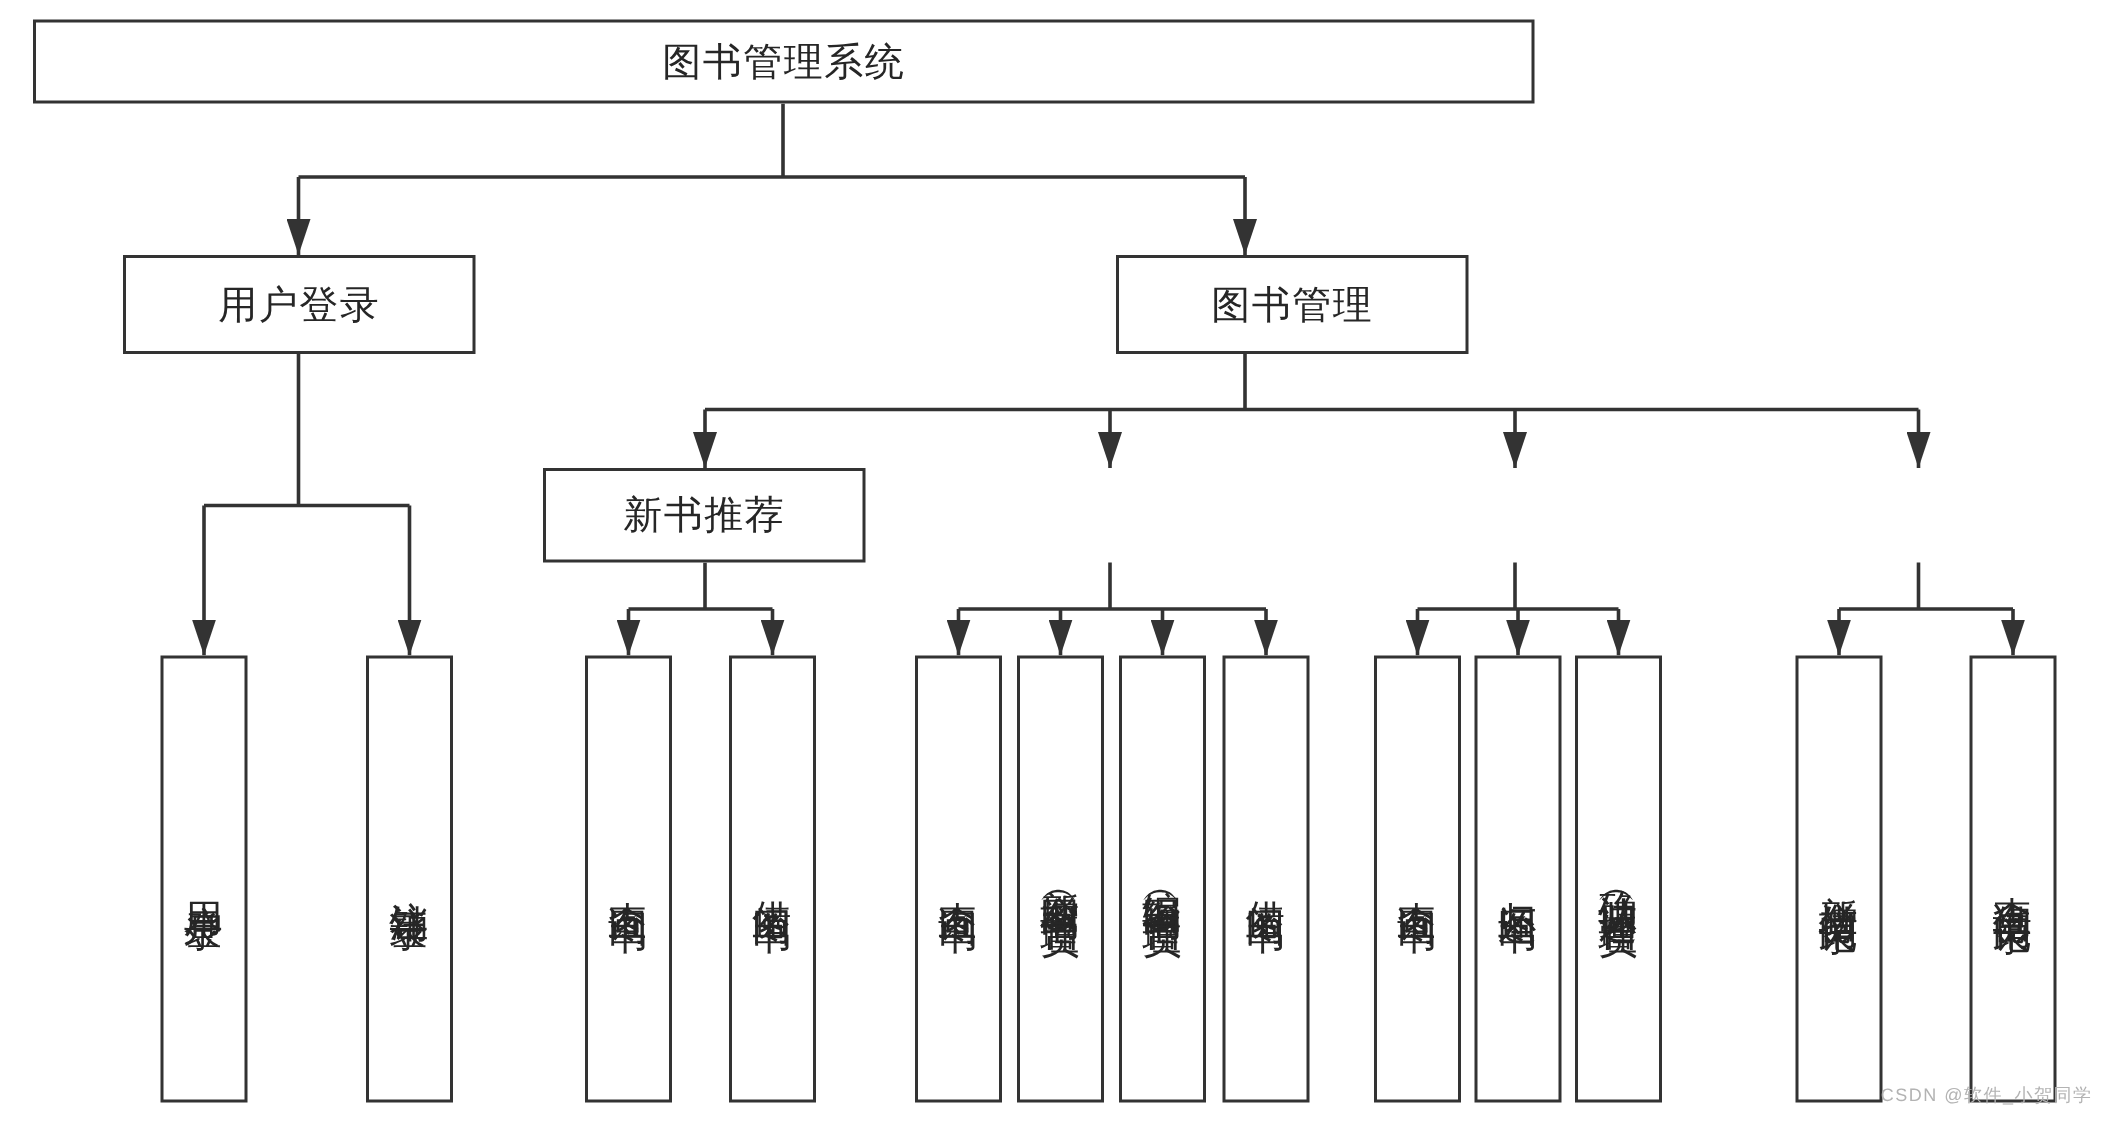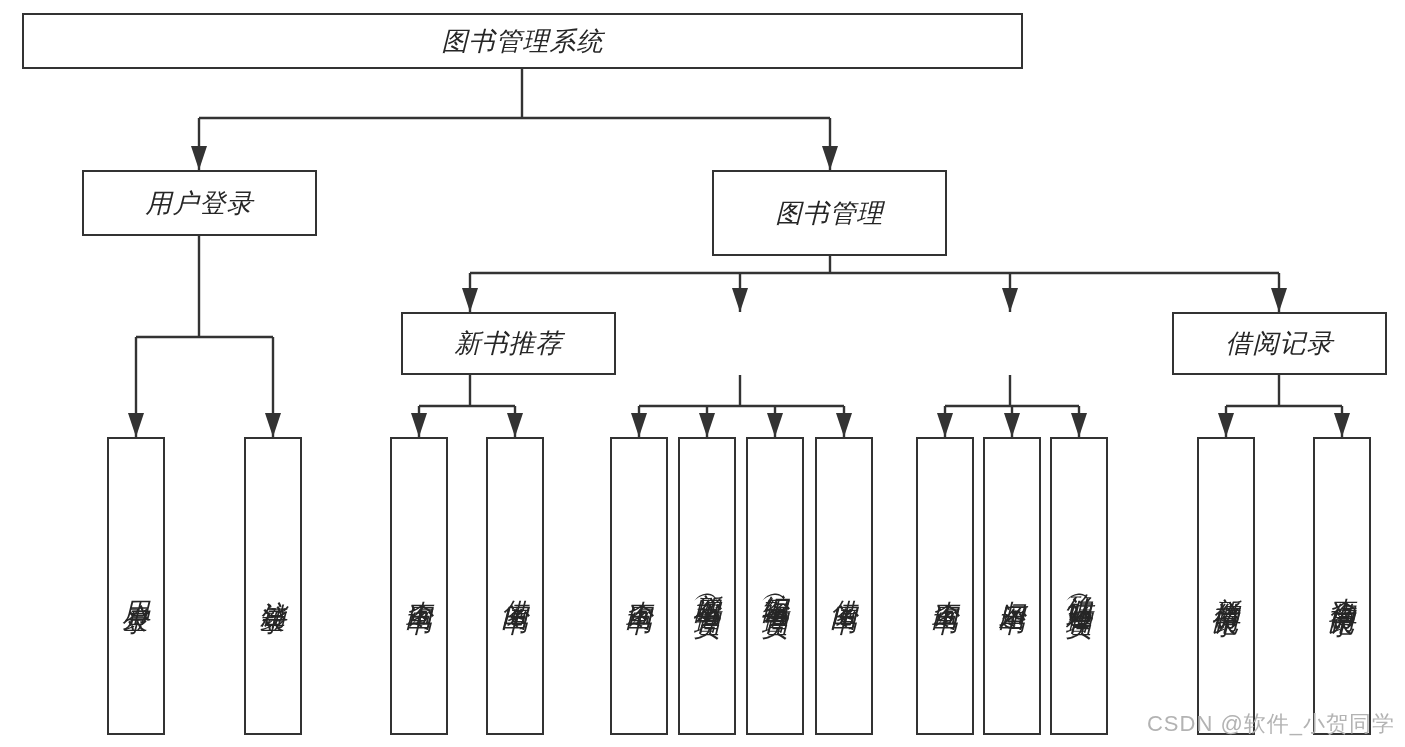--- a/index.html
+++ b/index.html
@@ -26,52 +26,51 @@
   }
   .box{
     position:absolute;
     box-sizing:border-box;
     background:var(--box-bg);
     border:2.5px solid var(--line);
     color:var(--text);
     display:flex;
     align-items:center;
     justify-content:center;
-    font-style:italic;
   }
   .h-box{
     font-size:26px;
     letter-spacing:1px;
     white-space:nowrap;
   }
   .v-box{
     writing-mode:vertical-rl;
     text-orientation:mixed;
     font-size:26px;
     letter-spacing:3px;
     line-height:1;
   }
   .root-box{left:22px;top:13px;width:1001px;height:56px;}
   .l2-user-login{left:82px;top:170px;width:235px;height:66px;}
-  .l2-book-mgmt{left:712px;top:170px;width:235px;height:86px;}
+  .l2-book-mgmt{left:744px;top:170px;width:235px;height:66px;}
   .l3{top:312px;width:215px;height:63px;}
-  .l3-new-book{left:362px;margin-left:39px;}
+  .l3-new-book{left:362px;}
   .l3-book-borrow{left:632px;}
   .l3-current-borrow{left:903px;}
   .l3-records{left:1172px;}
   .leaf{top:437px;width:58px;height:298px;}
   .leaf-1{left:107px;} .leaf-2{left:244px;}
   .leaf-3{left:390px;} .leaf-4{left:486px;}
   .leaf-5{left:610px;} .leaf-6{left:678px;} .leaf-7{left:746px;} .leaf-8{left:815px;}
   .leaf-9{left:916px;} .leaf-10{left:983px;} .leaf-11{left:1050px;}
   .leaf-12{left:1197px;} .leaf-13{left:1313px;}
   .watermark{
     position:absolute;
     right:10px;bottom:8px;
-    font-size:22px;
+    font-size:12px;
     letter-spacing:1px;
     color:var(--watermark);
     z-index:10;
     white-space:nowrap;
   }
 </style>
 </head>
 <body>
 
 <div class="canvas">
@@ -117,21 +116,20 @@
     <line x1="1226" y1="406" x2="1226" y2="437" marker-end="url(#arrow)"></line>
     <line x1="1342" y1="406" x2="1342" y2="437" marker-end="url(#arrow)"></line>
   </svg>
 
   <div class="box h-box root-box">图书管理系统</div>
 
   <div class="box h-box l2-user-login">用户登录</div>
   <div class="box h-box l2-book-mgmt">图书管理</div>
 
   <div class="box h-box l3 l3-new-book">新书推荐</div>
-  <div class="box h-box l3 l3-records">借阅记录</div>
 
   <div class="box v-box leaf leaf-1">用户登录</div>
   <div class="box v-box leaf leaf-2">注销登录</div>
 
   <div class="box v-box leaf leaf-3">查询图书</div>
   <div class="box v-box leaf leaf-4">借阅图书</div>
 
   <div class="box v-box leaf leaf-5">查询图书</div>
   <div class="box v-box leaf leaf-6">新增图书（管理员）</div>
   <div class="box v-box leaf leaf-7">编辑图书（管理员）</div>

